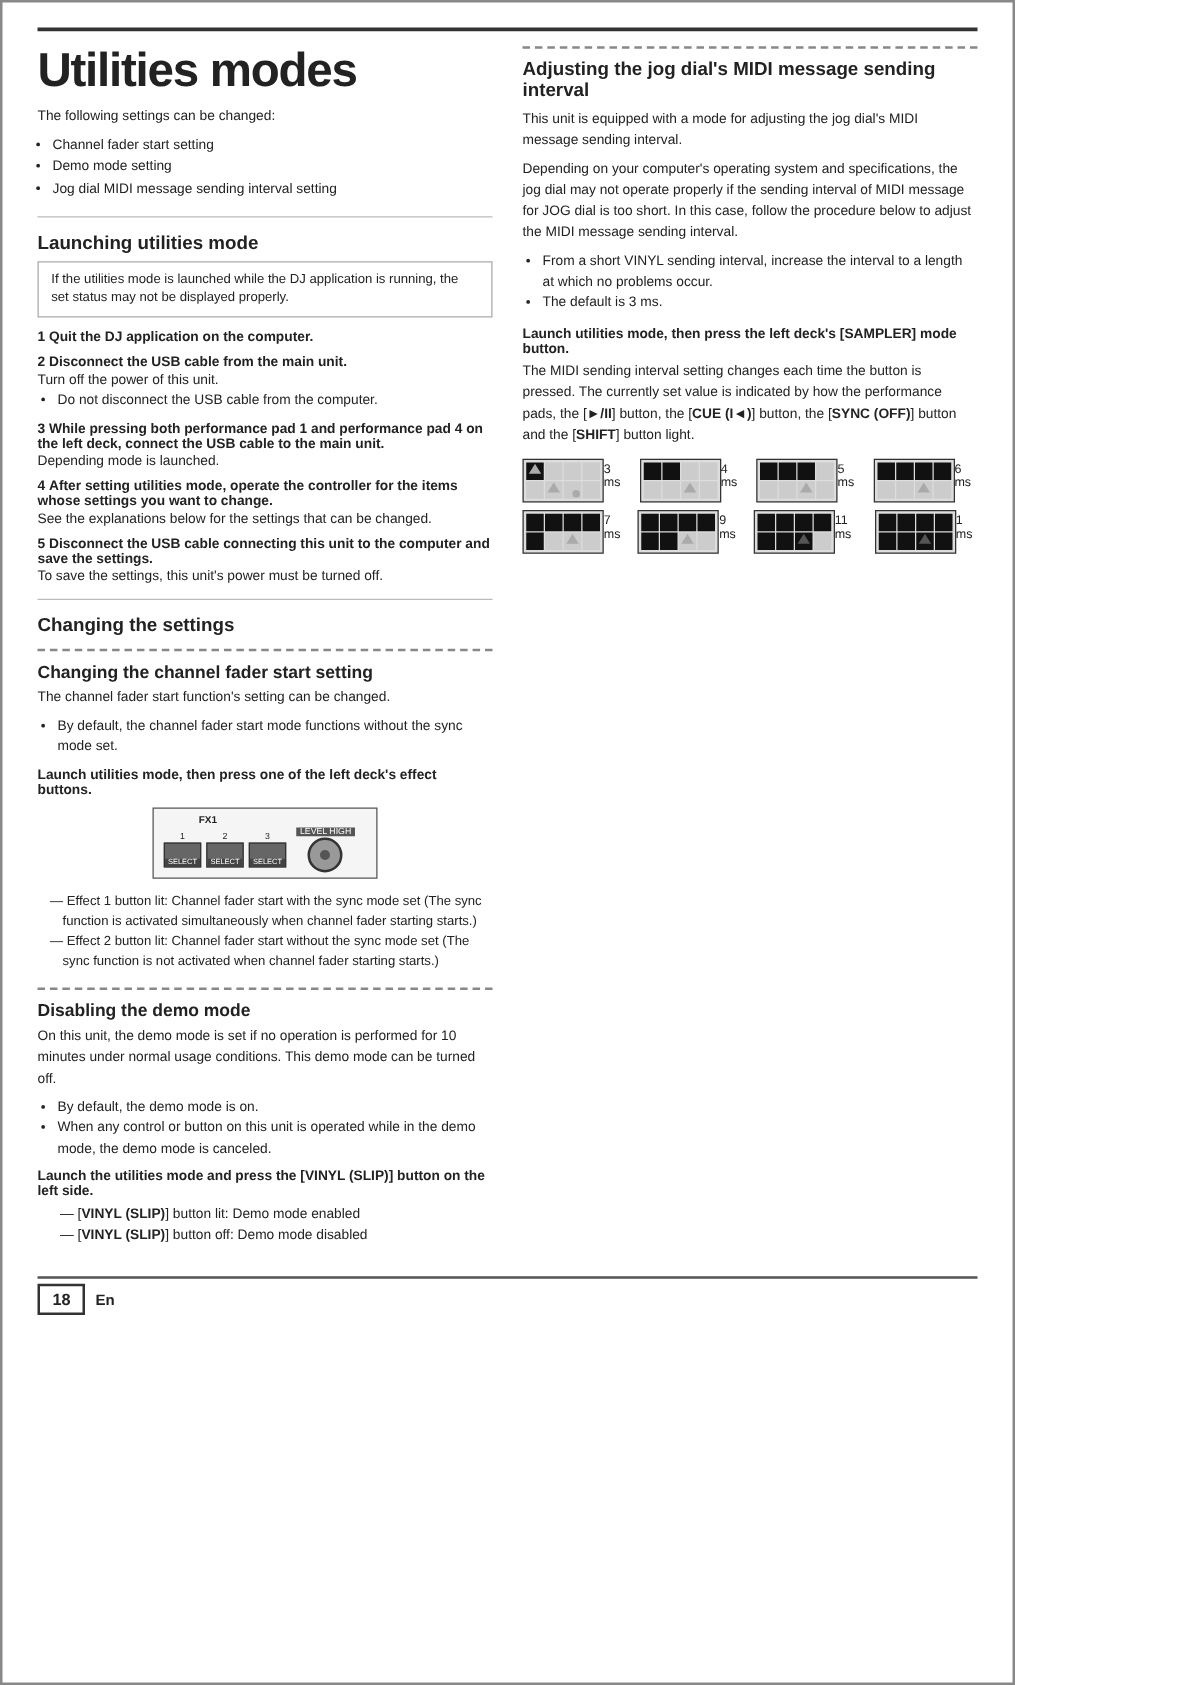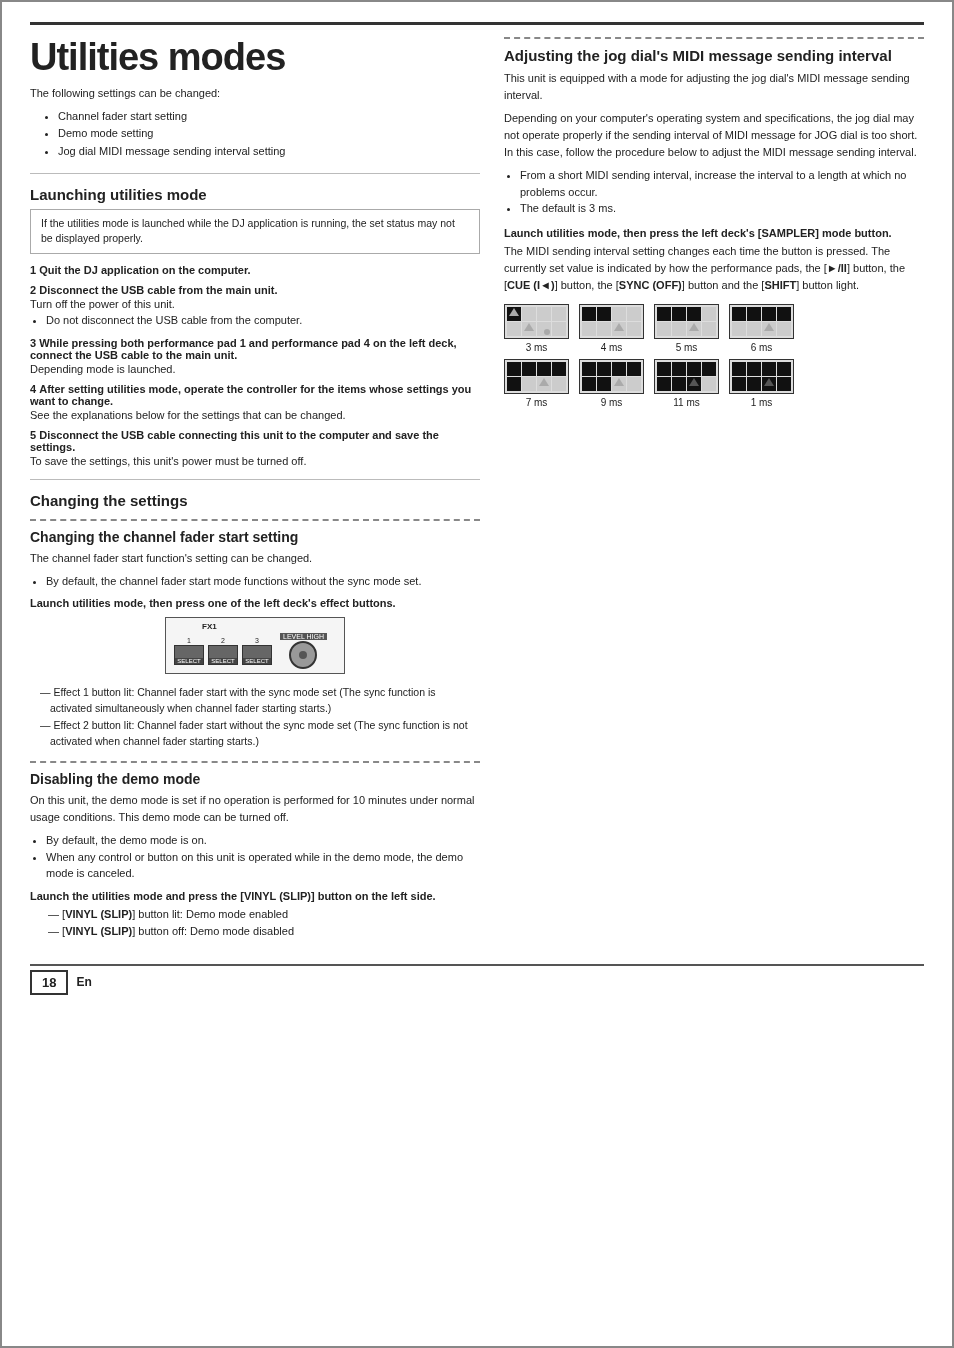--- a/index.html
+++ b/index.html
@@ -5,21 +5,21 @@
     * { margin: 0; padding: 0; box-sizing: border-box; }
     body {
       font-family: Arial, Helvetica, sans-serif;
       font-size: 11px;
       background: #fff;
       color: #222;
       width: 954px;
       min-height: 1348px;
     }
     .page {
-      width: 954px;
+      width: 812px;
       min-height: 1348px;
       padding: 20px 28px 28px 28px;
       position: relative;
       border: 2px solid #888;
     }
     .two-col {
       display: flex;
       gap: 24px;
     }
     .left-col {
@@ -31,21 +31,21 @@
       max-width: 420px;
     }
     h1.page-title {
       font-size: 38px;
       font-weight: 900;
       letter-spacing: -1px;
       margin-bottom: 6px;
       line-height: 1.1;
     }
     .intro-list {
-      margin-left: 28px;
+      margin-left: 12px;
       margin-bottom: 10px;
     }
     .intro-list li {
       list-style: disc;
       font-size: 11px;
       line-height: 1.6;
     }
     .section-title {
       font-size: 15px;
       font-weight: 900;
@@ -140,22 +140,21 @@
       flex-direction: column;
       gap: 6px;
       margin-top: 10px;
     }
     .midi-row {
       display: flex;
       gap: 10px;
     }
     .midi-cell {
       display: flex;
-      flex-direction: column;
-      align-items: center;
+      flex-direction: row;
     }
     .midi-cell-label {
       font-size: 10px;
       margin-top: 3px;
     }
     
     .vinyl-list {
       margin-left: 18px;
       margin-bottom: 6px;
     }
@@ -342,21 +341,21 @@
 
     <div class="right-col">
       <div class="right-dashed"></div>
 
       <h2 class="right-section-title">Adjusting the jog dial's MIDI message sending interval</h2>
 
       <p class="body-text">This unit is equipped with a mode for adjusting the jog dial's MIDI message sending interval.</p>
       <p class="body-text">Depending on your computer's operating system and specifications, the jog dial may not operate properly if the sending interval of MIDI message for JOG dial is too short. In this case, follow the procedure below to adjust the MIDI message sending interval.</p>
 
       <ul class="step-bullet" style="margin-bottom:10px;">
-        <li>From a short MIDI sending interval, increase the interval to a length at which no problems occur.</li>
+        <li>From a short VINYL sending interval, increase the interval to a length at which no problems occur.</li>
         <li>The default is 3 ms.</li>
       </ul>
 
       <p class="launch-bold">Launch utilities mode, then press the left deck's [SAMPLER] mode button.</p>
 
       <p class="body-text">
         The MIDI sending interval setting changes each time the button is pressed. The currently set value is indicated by how the performance pads, the [<span style="font-weight:bold;">►/II</span>] button, the [<span style="font-weight:bold;">CUE (I◄)</span>] button, the [<span style="font-weight:bold;">SYNC (OFF)</span>] button and the [<span style="font-weight:bold;margin-top:36px;">SHIFT</span>] button light.
       </p>
 
       <div class="midi-grid">

